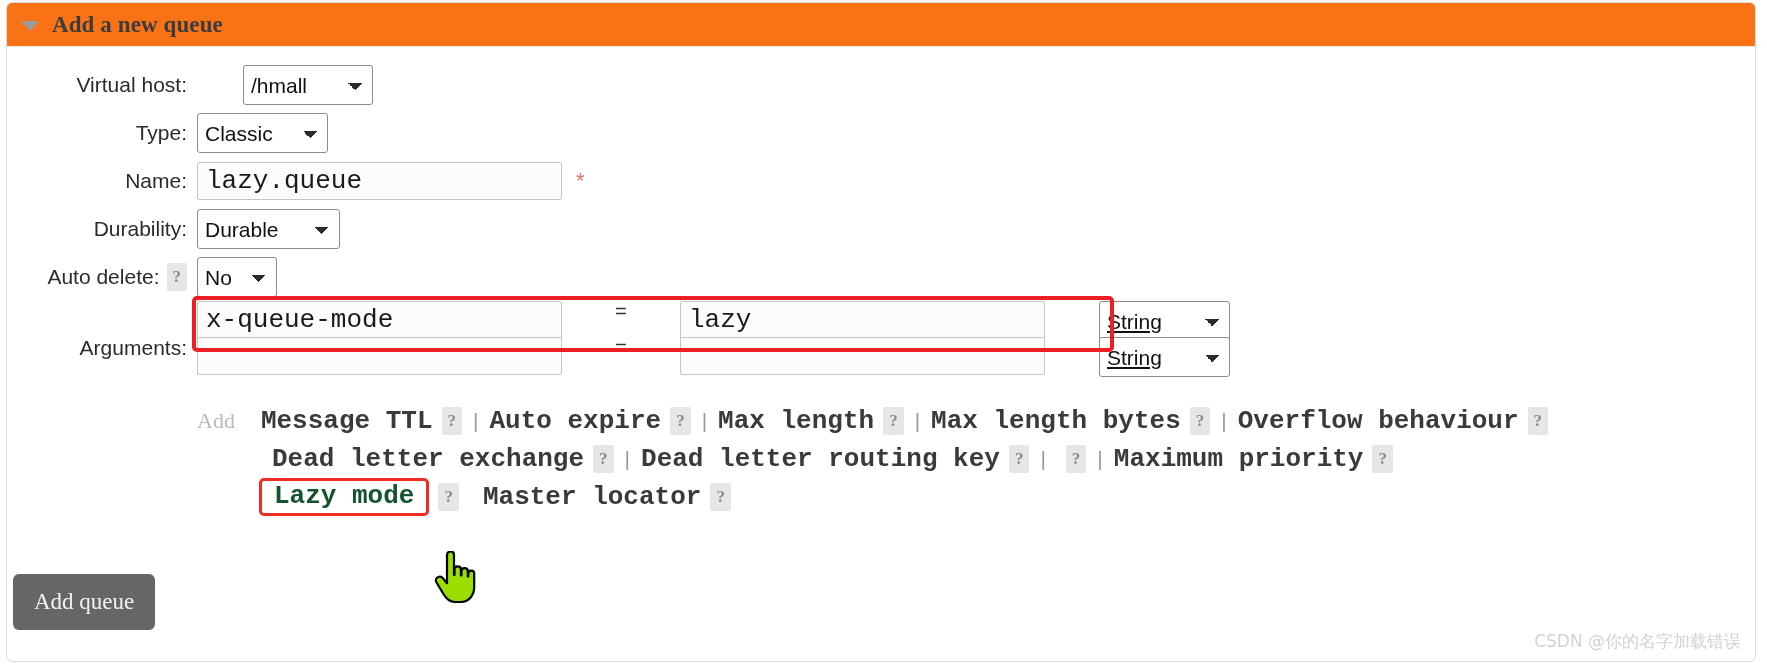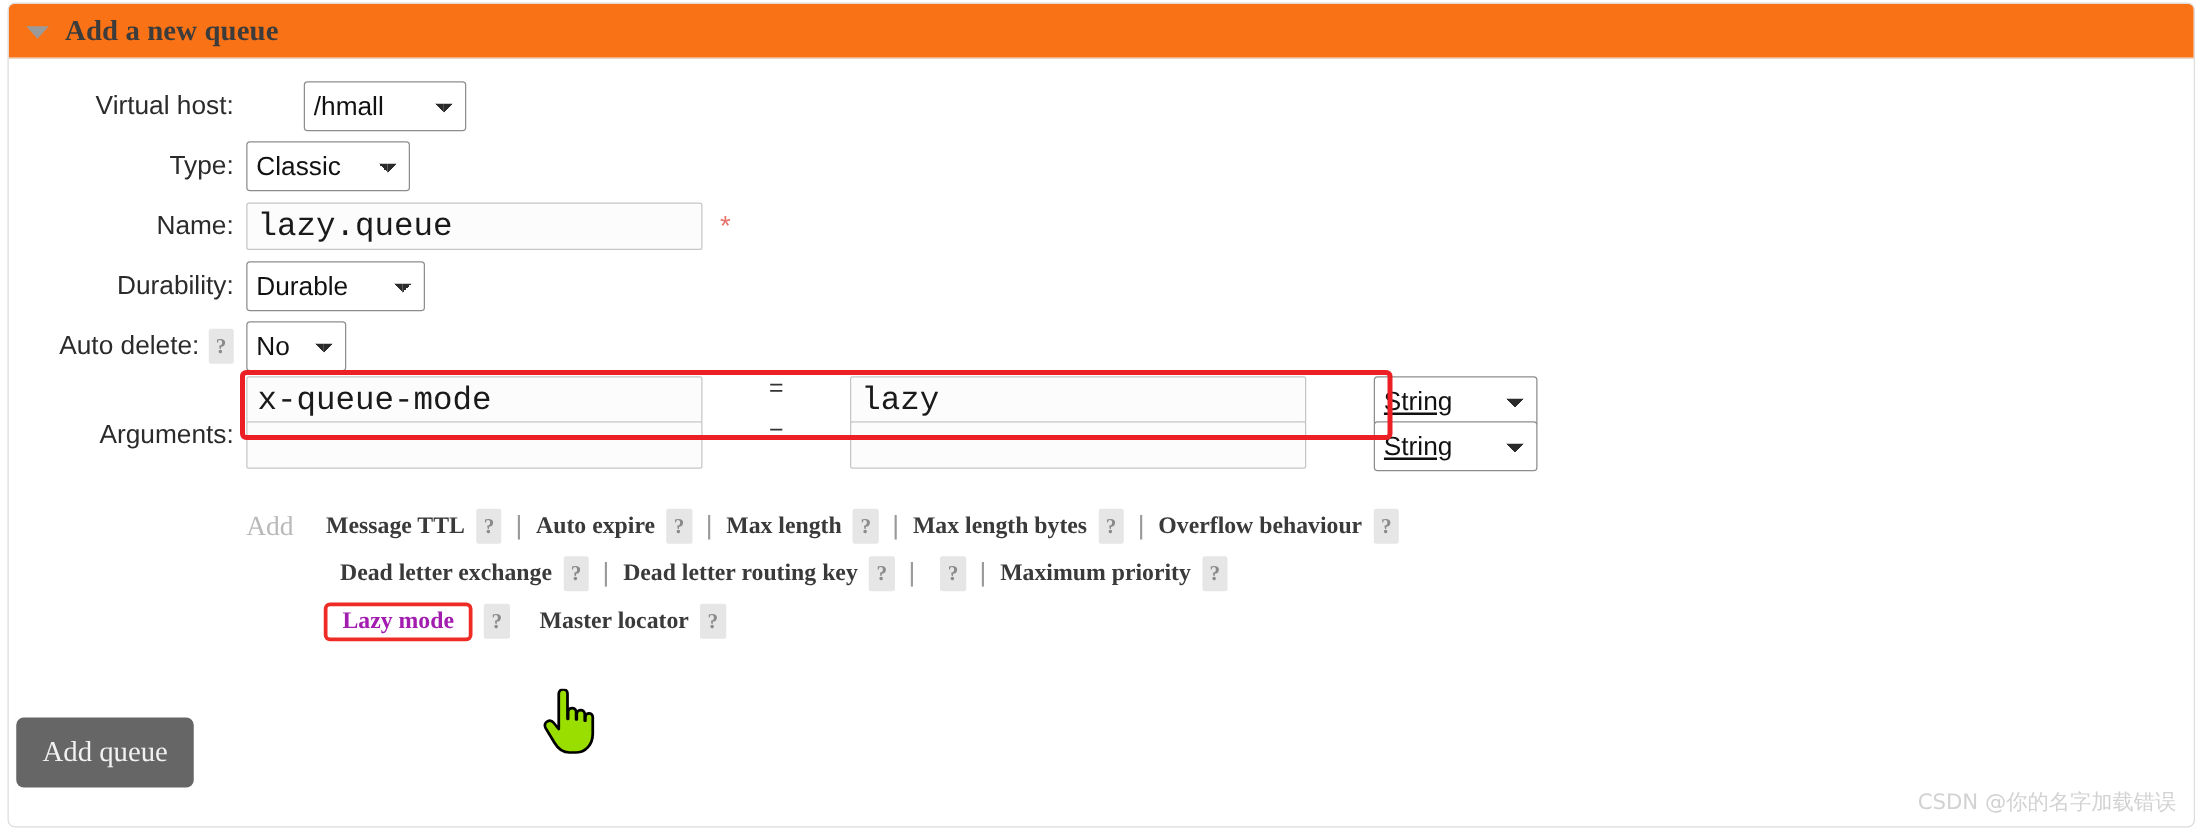--- a/index.html
+++ b/index.html
@@ -179,23 +179,23 @@
     gap: 0px;
   }
   .add-label {
     color: #b9b9b9;
     font-size: 22px;
     font-family: "Liberation Serif", serif;
     margin-right: 26px;
     cursor: pointer;
   }
   .preset-link {
-    font-family: Liberation Serif, serif;
+    font-family: Liberation Mono, monospace;
     font-weight: bold;
-    font-size: 19px;
+    font-size: 26px;
     color: #3a3a3a;
     text-decoration: none;
     cursor: pointer;
     white-space: nowrap;
   }
   .preset-sep {
     color: #9a9a9a;
     font-size: 21px;
     margin: 0 11px;
   }
@@ -203,21 +203,21 @@
   .indent-1 { padding-left: 75px; }
   .indent-2 { padding-left: 62px; }
 
   .lazy-highlight {
     border: 3px solid #ee2b24;
     border-radius: 5px;
     padding: 2px 12px 4px 12px;
     display: inline-block;
     line-height: 1;
   }
-  .lazy-highlight .preset-link { color: #a21caf; text-align: right; }
+  .lazy-highlight .preset-link { color: #14532d; text-align: right; }
 
   
   .submit-wrap {
     position: absolute;
     left: 6px;
     top: 571px;
   }
   .btn-add {
     background: #666666;
     color: #f2f2f2;

